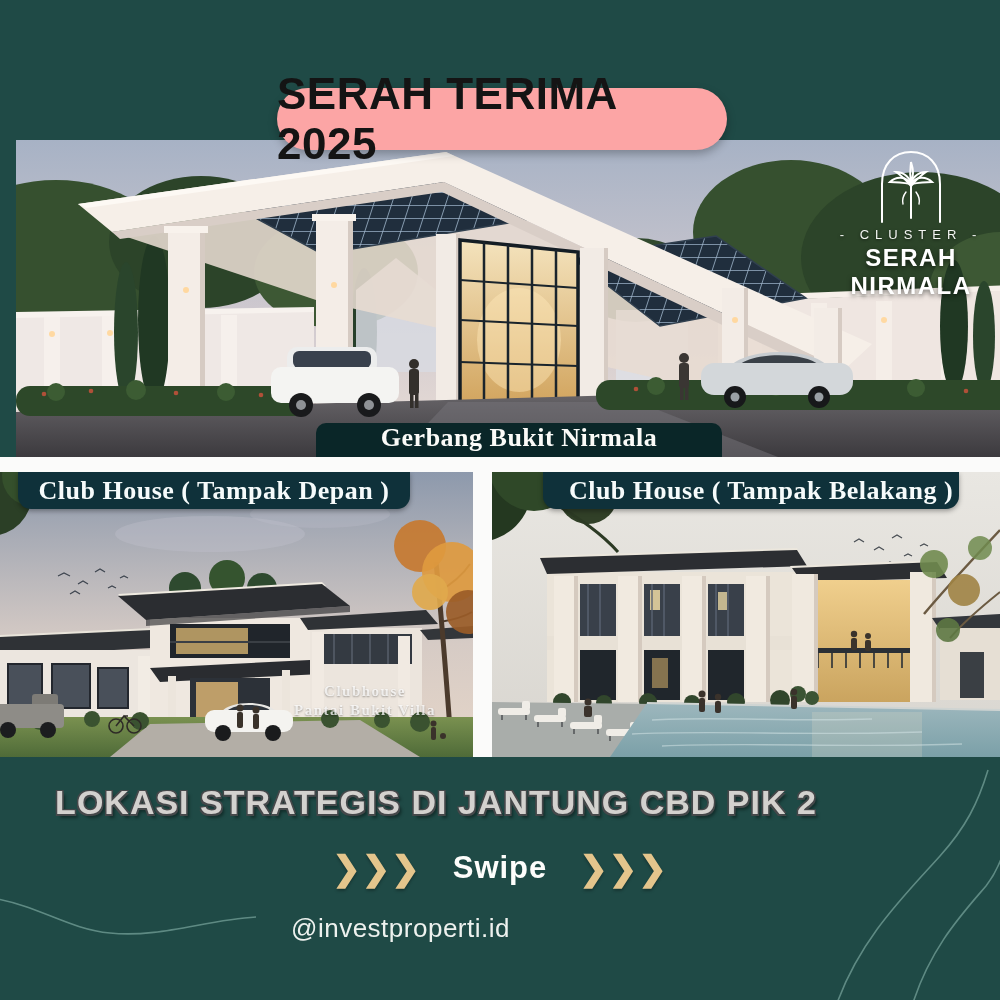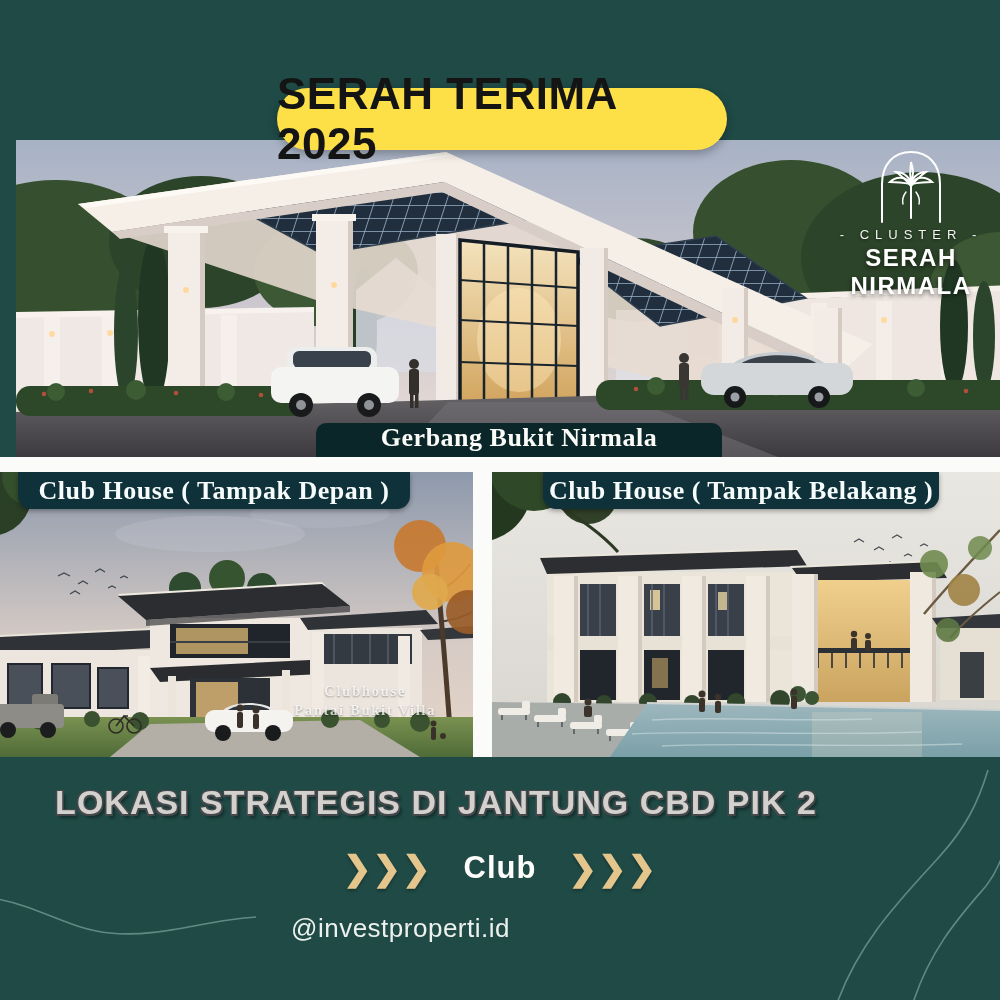--- a/index.html
+++ b/index.html
@@ -5,21 +5,21 @@
   html,body{margin:0;padding:0;}
   body{width:1000px;height:1000px;background:#1f4a46;overflow:hidden;
        font-family:"Liberation Sans",sans-serif;}
   .canvas{position:relative;width:1000px;height:1000px;background:#1f4a46;overflow:hidden;}
 
   
   .waves{position:absolute;inset:0;z-index:1;pointer-events:none;}
 
   
   .badge{position:absolute;left:277px;top:88px;width:450px;height:62px;
-         background:#fde047;border-radius:34px;z-index:30;
+         background:#fca5a5;border-radius:34px;z-index:30;
          display:flex;align-items:center;justify-content:center;
          font-weight:800;font-size:44px;color:#141414;letter-spacing:.5px;
          box-shadow:0 4px 10px rgba(0,0,0,.28);}
 
   
   .gate-photo{position:absolute;left:16px;top:140px;width:1000px;height:317px;
               overflow:hidden;z-index:10;background:#b9c0cc;}
   .gate-photo svg.scene{position:absolute;inset:0;}
 
   .logo{position:absolute;top:8px;right:10px;width:190px;text-align:center;
@@ -47,21 +47,21 @@
   .club-photo.left{left:0;width:473px;}
   .club-photo.right{left:492px;width:508px;}
   .club-photo svg.scene{position:absolute;inset:0;}
   .label-bar{position:absolute;top:0;height:37px;background:#0f313a;
              border-radius:0 0 13px 13px;z-index:5;
              display:flex;align-items:center;justify-content:center;
              font-family:"Liberation Serif",serif;font-weight:700;
              font-size:26px;color:#f6fbfb;letter-spacing:.5px;
              box-shadow:0 2px 5px rgba(0,0,0,.35);}
   .label-bar.front{left:18px;width:392px;}
-  .label-bar.back{left:51px;width:396px;}
+  .label-bar.back{left:51px;width:396px;padding-left:20px;}
 
   .watermark{position:absolute;left:252px;top:210px;z-index:4;text-align:center;
              font-family:"Liberation Serif",serif;font-weight:700;font-size:15px;
              letter-spacing:1.5px;line-height:1.25;color:rgba(255,255,255,.78);
              text-shadow:0 1px 2px rgba(0,0,0,.35);margin-left:42px;}
 
   
   .headline{position:absolute;left:4px;top:783px;width:864px;z-index:20;
             text-align:center;font-size:34px;font-weight:800;letter-spacing:1px;
             color:#d3d1ce;
@@ -549,19 +549,19 @@
       <div class="label-bar back">
         <span>Club House ( Tampak Belakang )</span>
       </div>
     </section>
   </div>
 
   <div class="headline">LOKASI STRATEGIS DI JANTUNG CBD PIK 2</div>
 
   <div class="swipe-row">
     <span class="chev">❯❯❯</span>
-    <span class="swipe-label">Club</span>
+    <span class="swipe-label">Swipe</span>
     <span class="chev">❯❯❯</span>
   </div>
 
   <div class="handle">@investproperti.id</div>
 
 </div>
 
 </body></html>

